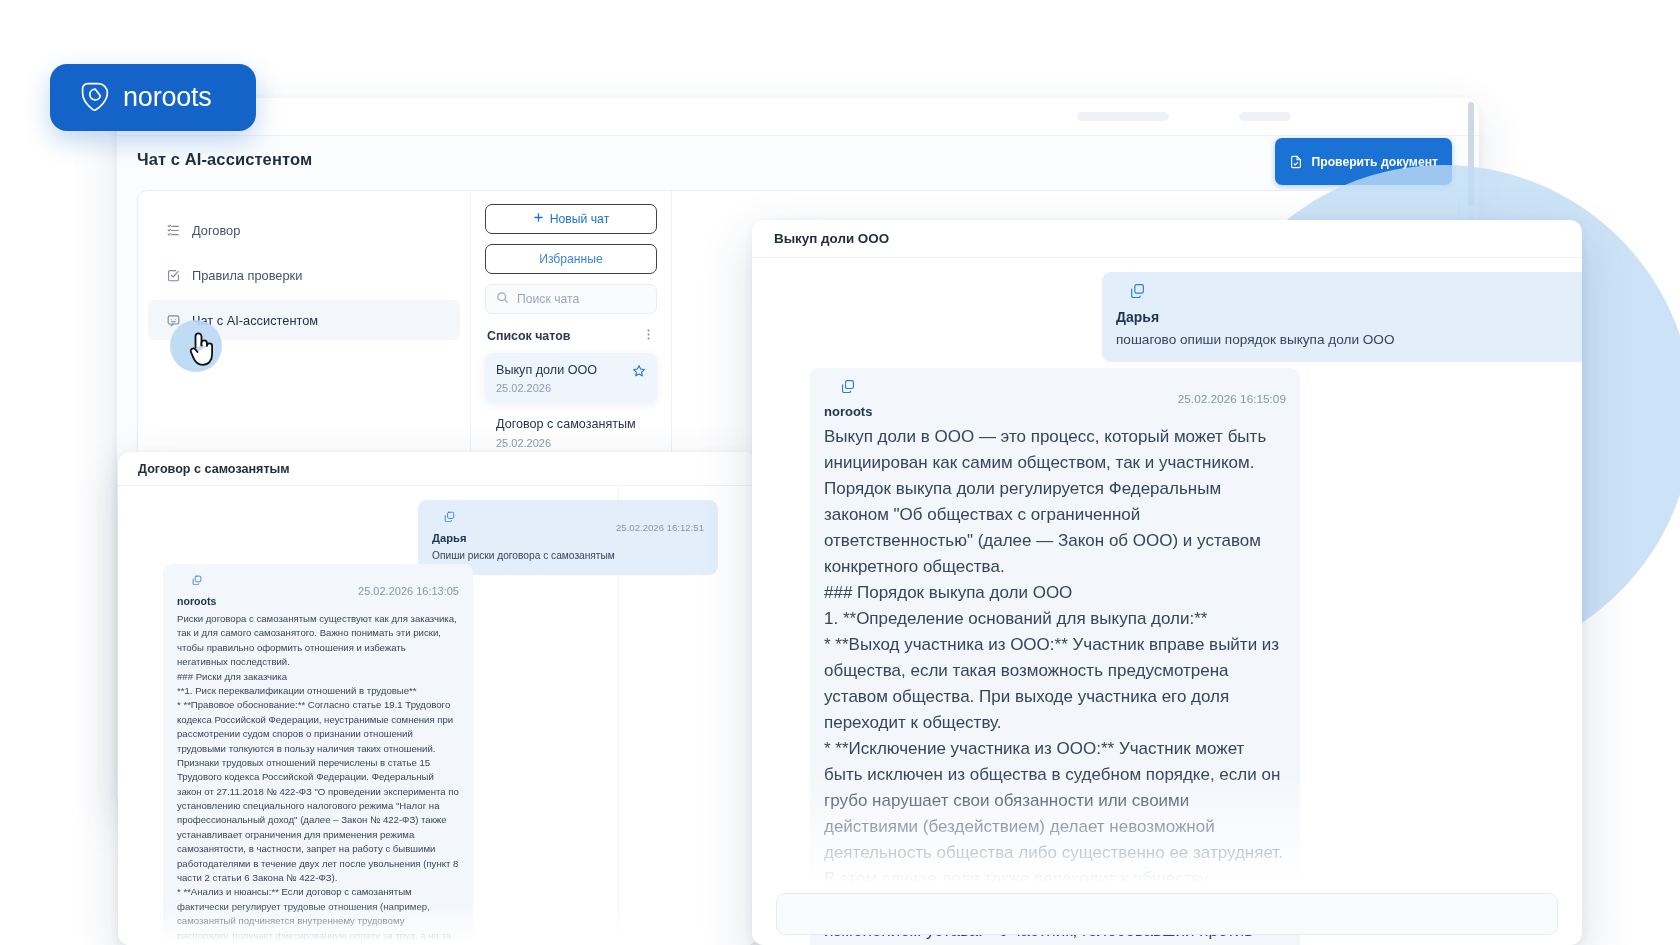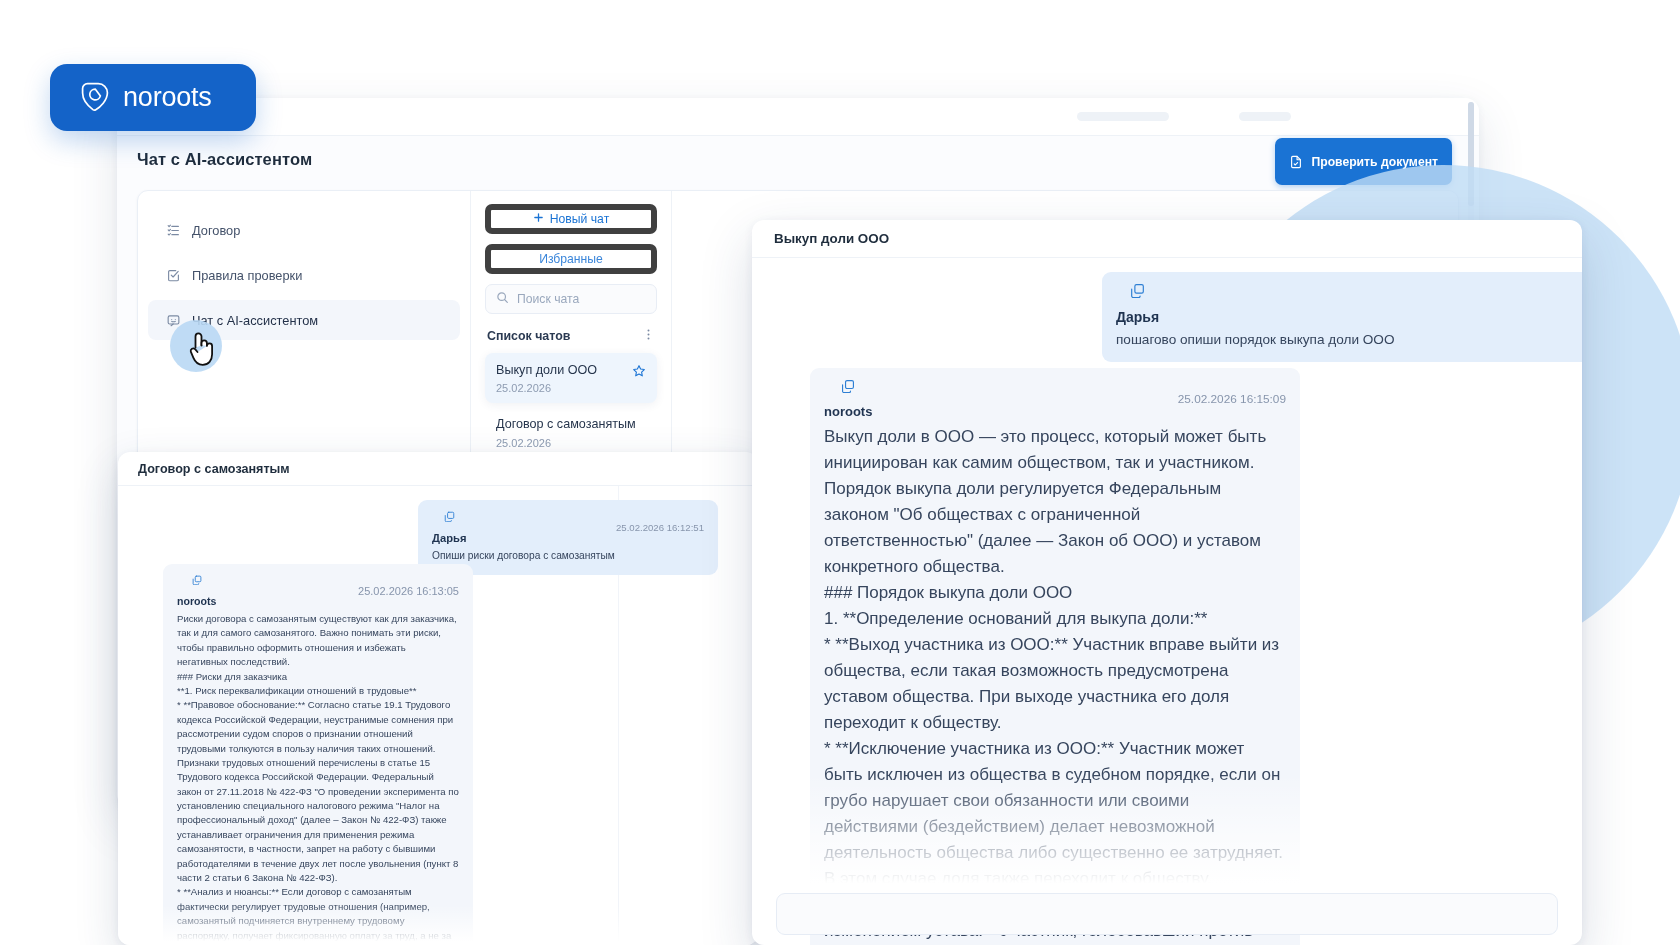--- a/index.html
+++ b/index.html
@@ -63,21 +63,21 @@
   
   #nav-panel { width: 333px; border-right: 1px solid #eef2f7; padding: 14px 0 0 0; flex: none; }
   .nav-item { display: flex; align-items: center; gap: 11px; height: 40px; padding: 0 18px;
               font-size: 12.8px; color: #44526a; cursor: pointer; border-radius: 8px;
               margin: 5px 10px; }
   .nav-item .nav-ico { width: 15px; height: 15px; flex: none; color: #7b8aa3; display:flex; align-items:center; justify-content:center;}
   .nav-item.active { background: #f3f6fb; color: #24324a; font-weight: 500; }
 
   
   #chatlist-panel { width: 200px; flex: none; padding: 13px 14px 0 14px; position: relative; }
-  .cl-btn { height: 30px; border: 6px solid #404040; border-radius: 7px; background: #fff;
+  .cl-btn { height: 30px; border: 1px solid #404040; border-radius: 7px; background: #fff;
             display: flex; align-items: center; justify-content: center; gap: 6px;
             font-size: 12.2px; color: #1a73d4; font-weight: 500; cursor: pointer; margin-bottom: 10px; }
   .cl-btn.favorites { color: #3b86da; }
   #chat-search { height: 30px; border: 1px solid #e8edf5; border-radius: 7px; background: #fafbfd;
                  display: flex; align-items: center; gap: 8px; padding: 8px 10px; margin-bottom: 14px; }
   #chat-search input { border: none; outline: none; background: transparent; font-size: 12.2px;
                        color: #44526a; width: 100%; font-family: inherit; }
   #chat-search input::placeholder { color: #9aa8bd; }
   #chatlist-head { display: flex; align-items: center; justify-content: space-between;
                    font-size: 12.4px; font-weight: 700; color: #2b3a52; margin-bottom: 9px; padding: 0 2px; }

